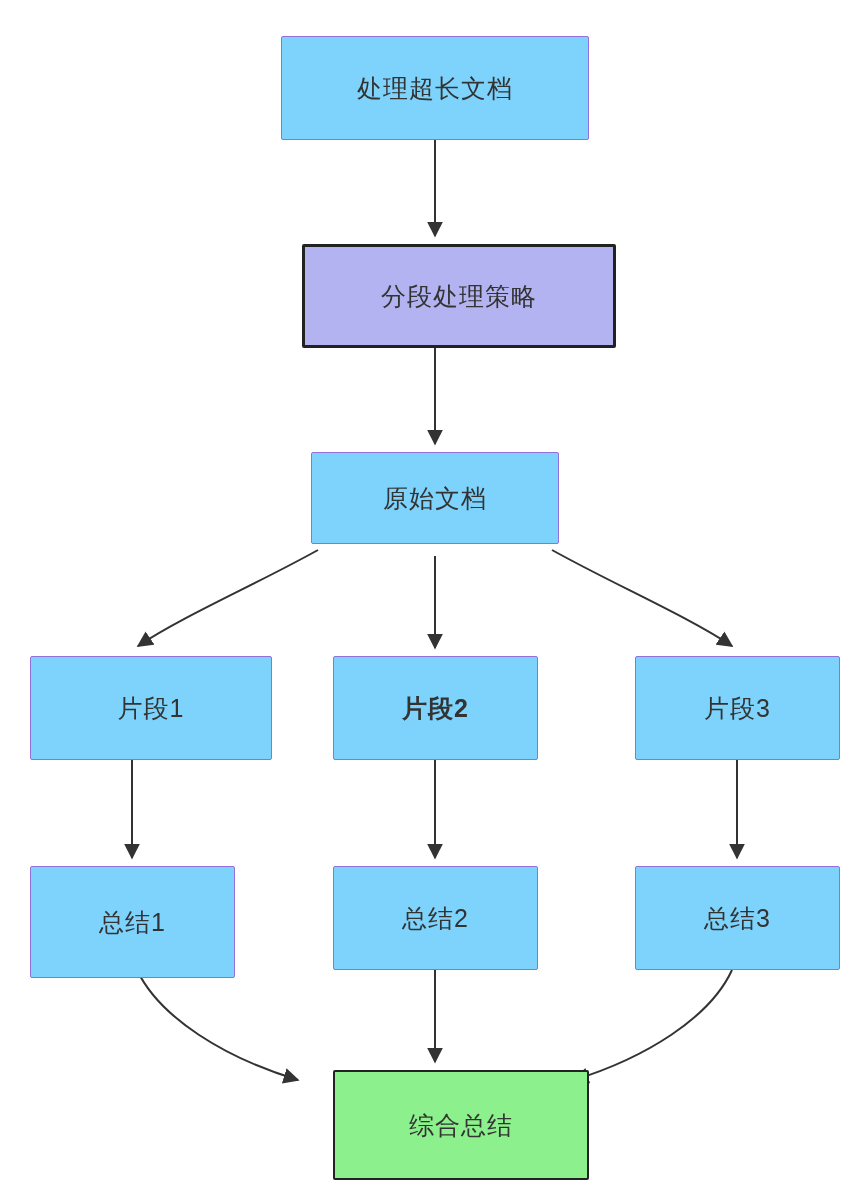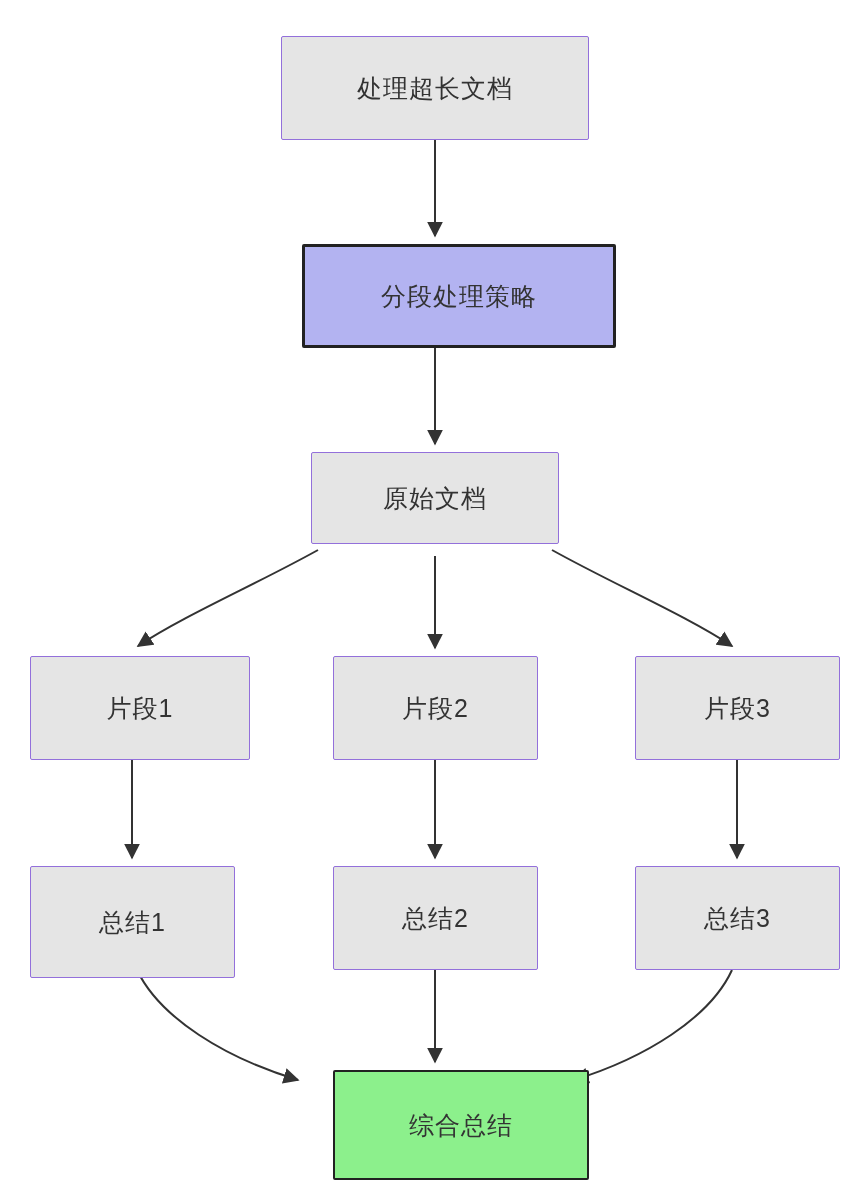--- a/index.html
+++ b/index.html
@@ -29,39 +29,39 @@
     align-items: center;
     justify-content: center;
     box-sizing: border-box;
     font-size: 25px;
     color: #333333;
     text-align: center;
     border-radius: 2px;
     letter-spacing: 1px;
   }
   .node.default {
-    background: #e5e5e5;
+    background: #7dd3fc;
     border: 1.5px solid #9370DB;
   }
   .node.highlight {
     background: #B3B3F1;
     border: 3px solid #222222;
     margin-left: 24px;
   }
   .node.success {
     background: #8CF08C;
     border: 2px solid #222222;
     margin-left: 25px;
   }
   
   .pos-a { left: 281px; top: 36px;  width: 308px; height: 104px; }
   .pos-b { left: 278px; top: 244px; width: 314px; height: 104px; }
   .pos-c { left: 311px; top: 452px; width: 248px; height: 92px; }
-  .pos-d { left: 30px;  top: 656px; width: 220px; height: 104px; text-align: center; }
-  .pos-e { left: 333px; top: 656px; width: 205px; height: 104px; }
+  .pos-d { left: 30px;  top: 656px; width: 242px; height: 104px; text-align: center; }
+  .pos-e { left: 333px; top: 656px; width: 205px; height: 104px; font-weight: bold; }
   .pos-f { left: 635px; top: 656px; width: 205px; height: 104px; }
   .pos-g { left: 30px;  top: 866px; width: 205px; height: 112px; }
   .pos-h { left: 333px; top: 866px; width: 205px; height: 104px; }
   .pos-i { left: 635px; top: 866px; width: 205px; height: 104px; }
   .pos-j { left: 308px; top: 1070px; width: 256px; height: 110px; }
 </style>
 </head>
 <body>
 
 <div class="canvas">

